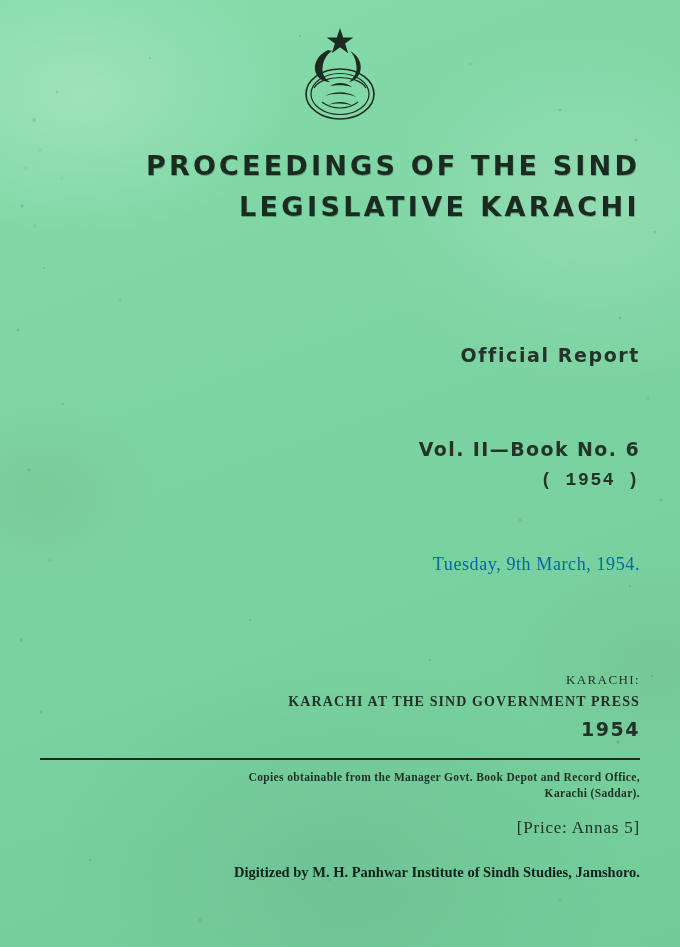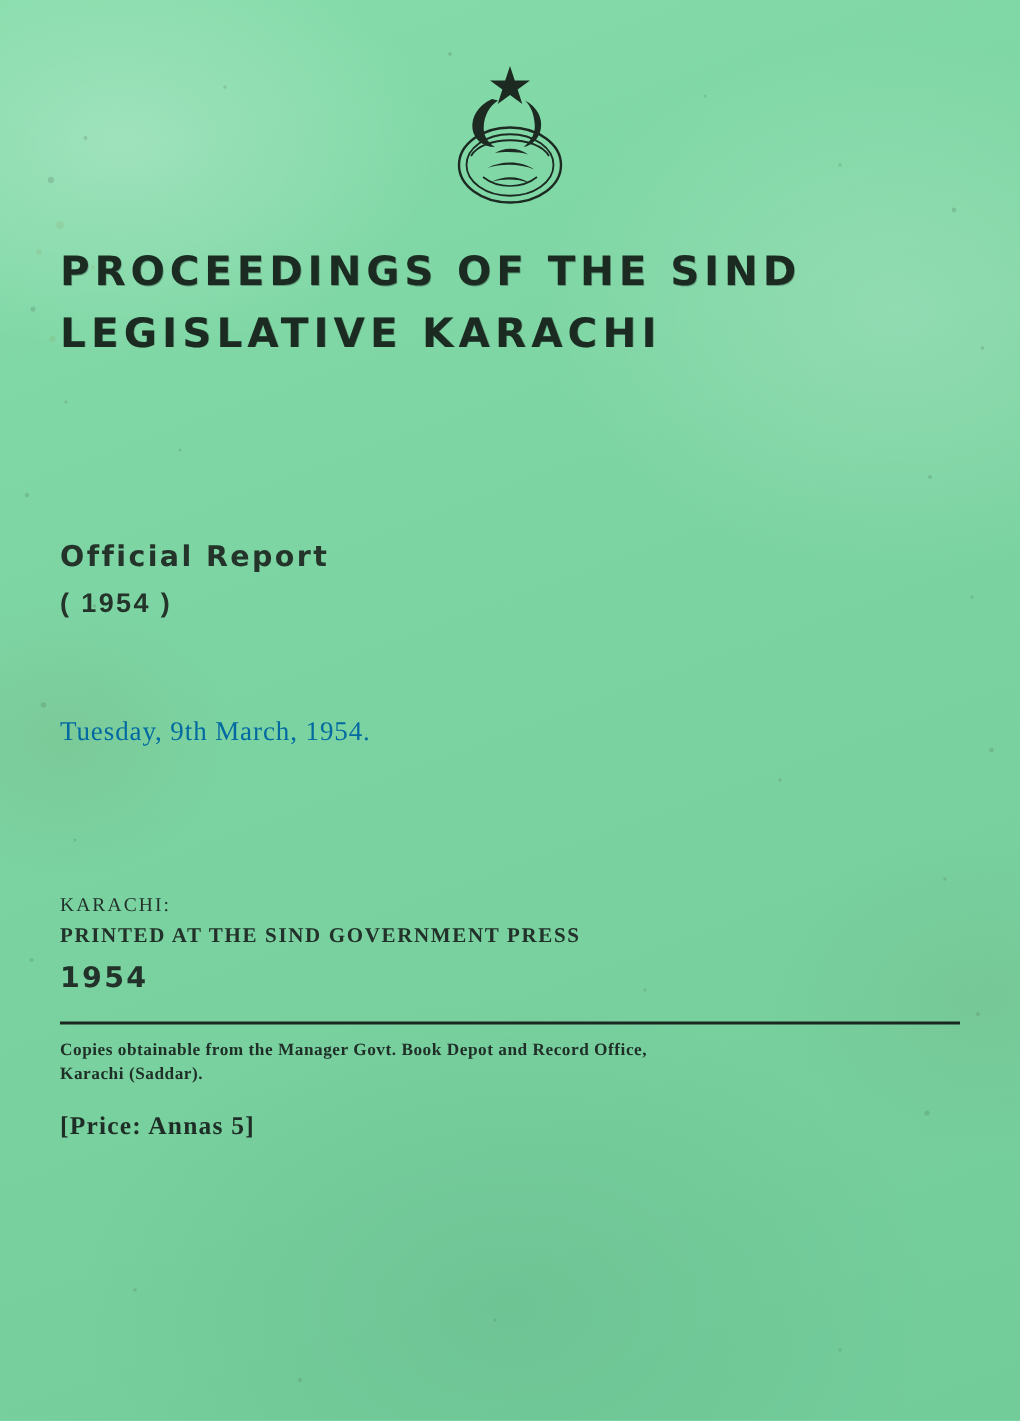--- a/index.html
+++ b/index.html
@@ -31,24 +31,24 @@
   .speckles {
     position: absolute;
     inset: 0;
     opacity: 0.5;
     pointer-events: none;
   }
 
   .page {
     position: absolute;
     inset: 0;
-    padding: 16px 40px;
+    padding: 0 40px;
     box-sizing: border-box;
     color: #1d2a22;
-    text-align: left;
+    text-align: right;
   }
 
   .emblem {
     margin-top: 24px;
     height: 100px;
     display: flex;
     align-items: center;
     justify-content: center;
   }
   .emblem svg { display: block; }
@@ -81,21 +81,21 @@
     letter-spacing: 1.4px;
     color: #24342a;
     font-family: "DejaVu Sans", sans-serif;
   }
   .year {
     margin-top: 10px;
     font-size: 18px;
     font-weight: bold;
     letter-spacing: 1.6px;
     color: #24342a;
-    font-family: Liberation Sans, sans-serif;
+    font-family: Liberation Mono, monospace;
   }
 
   .sitting-date {
     margin-top: 64px;
     font-size: 18px;
     letter-spacing: 0.6px;
     color: #0369a1;
     font-family: "Liberation Serif", serif;
   }
 
@@ -140,21 +140,21 @@
     font-weight: bold;
     letter-spacing: 0.35px;
     line-height: 1.45;
     font-family: "Liberation Serif", serif;
     color: #1f2e26;
   }
 
   .price {
     margin-top: 16px;
     font-size: 17px;
-    font-weight: bold;
+    font-weight: normal;
     letter-spacing: 0.8px;
     font-family: "Liberation Serif", serif;
     color: #1e2d25;
   }
 
   .digitized {
     margin-top: 26px;
     font-size: 14.5px;
     font-weight: bold;
     font-family: "Liberation Serif", serif;
@@ -228,33 +228,35 @@
     </svg>
   </div>
 
   <div class="main-title">
     <div class="line1">PROCEEDINGS OF THE SIND</div>
     <div class="line2">LEGISLATIVE KARACHI</div>
   </div>
 
   <div class="official">Official Report</div>
 
+  <div class="volume">Vol. II—Book No. 6</div>
   <div class="year">( 1954 )</div>
 
   <div class="sitting-date">Tuesday, 9th March, 1954.</div>
 
   <div class="imprint">
     <div class="city">KARACHI:</div>
-    <div class="press">PRINTED AT THE SIND GOVERNMENT PRESS</div>
+    <div class="press">KARACHI AT THE SIND GOVERNMENT PRESS</div>
     <div class="imprint-year">1954</div>
   </div>
 
   <div class="rule"></div>
 
   <div class="availability">
     <div>Copies obtainable  from the  Manager Govt.  Book  Depot and Record  Office,</div>
     <div>Karachi (Saddar).</div>
   </div>
 
   <div class="price">[Price:  Annas 5]</div>
 
+  <div class="digitized">Digitized by M. H. Panhwar Institute of Sindh Studies, Jamshoro.</div>
 
 </div>
 
 </body></html>

